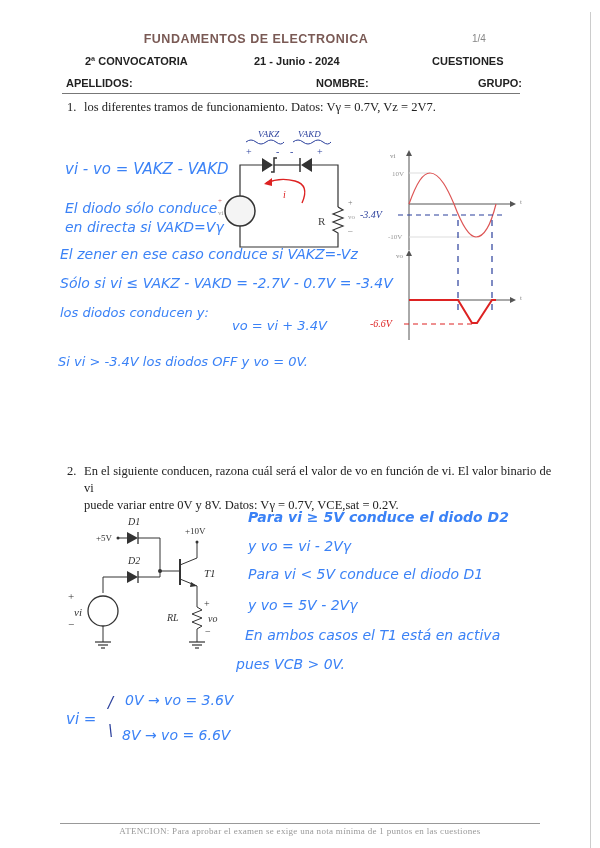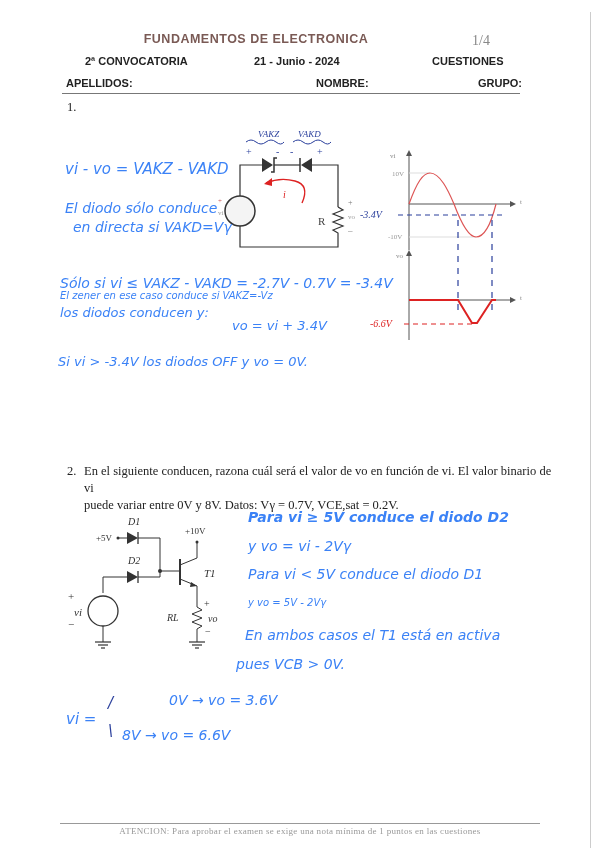--- a/index.html
+++ b/index.html
@@ -1,21 +1,21 @@
 <!DOCTYPE html>
 <html><head>
 <meta charset="utf-8">
 <style>
   html, body { margin:0; padding:0; }
   body { width:600px; height:848px; background:#ffffff; position:relative; overflow:hidden;
          font-family:"Liberation Serif", serif; color:#222; }
   .abs { position:absolute; }
   .hdr { font-family:"Liberation Sans", sans-serif; font-weight:bold; }
   .title { left:0; width:512px; top:32px; text-align:center; font-size:12.5px; color:#7a5a55; letter-spacing:0.5px; }
-  .pagenum { left:460px; top:33px; font-size:14px; color:#888; font-family:Liberation Serif, serif; }
+  .pagenum { left:460px; top:33px; font-size:10px; color:#888; font-family:Liberation Sans, sans-serif; }
   .row2 { top:55px; font-size:11px; color:#222; }
   .row3 { top:77px; font-size:11px; color:#222; }
   .hline { height:1px; background:#777; }
   .q { font-size:12.5px; line-height:17px; color:#222; }
   .q .num { position:absolute; left:-17px; }
   .hand { font-family:"DejaVu Sans", sans-serif; color:#3b82f6; font-style:italic; }
   .footer { left:0; width:600px; top:826px; text-align:center; font-size:9px; color:#999; letter-spacing:0.3px; }
   svg text { font-family:"Liberation Serif", serif; }
 </style>
 </head>
@@ -27,20 +27,21 @@
 <div class="abs hdr row2" style="left:254px;">21 - Junio - 2024</div>
 <div class="abs hdr row2" style="left:432px;">CUESTIONES</div>
 <div class="abs hdr row3" style="left:66px;">APELLIDOS:</div>
 <div class="abs hdr row3" style="left:316px;">NOMBRE:</div>
 <div class="abs hdr row3" style="left:478px;">GRUPO:</div>
 <div class="abs hline" style="left:62px; top:93px; width:458px;"></div>
 <div class="abs" style="left:590px; top:12px; width:1px; height:836px; background:#ccc;"></div>
 
 <div class="abs q" style="left:84px; top:99px; width:470px;">
   <span class="num">1.</span>
+  <div>los diferentes tramos de funcionamiento. Datos: Vγ = 0.7V, Vz = 2V7.</div>
 </div>
 
 <svg class="abs" style="left:210px; top:125px;" width="160" height="125">
 
   <text x="48" y="12" font-size="9" fill="#2a3f9c" font-style="italic">VAKZ</text>
   <text x="88" y="12" font-size="9" fill="#2a3f9c" font-style="italic">VAKD</text>
   <path d="M36,17 q5,-4 10,0 q5,4 10,0 q5,-4 10,0 q5,4 8,0" stroke="#2a3f9c" fill="none" stroke-width="1"></path>
   <path d="M83,17 q5,-4 10,0 q5,4 10,0 q5,-4 10,0 q5,4 8,0" stroke="#2a3f9c" fill="none" stroke-width="1"></path>
   <text x="36" y="30" font-size="10" fill="#2a3f9c">+</text>
   <text x="66" y="30" font-size="10" fill="#2a3f9c">-</text>
@@ -99,22 +100,22 @@
   <polygon points="150,157 150,163 156,160" fill="#555"></polygon>
   <text x="160" y="160" font-size="7" fill="#888">t</text>
 
   <path d="M49,160 L98,160 L112,183 L117,183 L132,160 L136,160" stroke="#d22" fill="none" stroke-width="2"></path>
   <text x="10" y="187" font-size="10" fill="#d22" font-style="italic">-6.6V</text>
   <line x1="44" y1="184" x2="112" y2="184" stroke="#d22" stroke-width="1.2" stroke-dasharray="5,4"></line>
 </svg>
 
 <div class="abs hand" style="left:65px; top:160px; font-size:15px;">vi - vo = VAKZ - VAKD</div>
 <div class="abs hand" style="left:65px; top:200px; font-size:14px;">El diodo sólo conduce</div>
-<div class="abs hand" style="left:65px; top:219px; font-size:14px;margin-left:8px;">en directa si VAKD=Vγ</div>
-<div class="abs hand" style="left:60px; top:246px; font-size:10px;margin-top:44px;">El zener en ese caso conduce si VAKZ=-Vz</div>
+<div class="abs hand" style="left:65px; top:219px; font-size:14px;">en directa si VAKD=Vγ</div>
+<div class="abs hand" style="left:60px; top:246px; font-size:14px;">El zener en ese caso conduce si VAKZ=-Vz</div>
 <div class="abs hand" style="left:60px; top:275px; font-size:14px;">Sólo si vi ≤ VAKZ - VAKD = -2.7V - 0.7V = -3.4V</div>
 <div class="abs hand" style="left:60px; top:305px; font-size:13px;">los diodos conducen y:</div>
 <div class="abs hand" style="left:232px; top:318px; font-size:13px;">vo = vi + 3.4V</div>
 <div class="abs hand" style="left:58px; top:354px; font-size:13px;">Si vi &gt; -3.4V los diodos OFF y vo = 0V.</div>
 
 <div class="abs q" style="left:84px; top:463px; width:470px;">
   <span class="num">2.</span>
   <div>En el siguiente conducen, razona cuál será el valor de vo en función de vi. El valor binario de vi</div>
   <div>puede variar entre 0V y 8V. Datos: Vγ = 0.7V, VCE,sat = 0.2V.</div>
 </div>
@@ -159,24 +160,24 @@
   <text x="8" y="123" font-size="11" fill="#333">−</text>
   <line x1="43" y1="121" x2="43" y2="137" stroke="#333" stroke-width="1"></line>
   <line x1="35" y1="137" x2="51" y2="137" stroke="#333" stroke-width="1.2"></line>
   <line x1="38" y1="140" x2="48" y2="140" stroke="#333" stroke-width="1.2"></line>
   <line x1="41" y1="143" x2="45" y2="143" stroke="#333" stroke-width="1.2"></line>
 </svg>
 
 <div class="abs hand" style="left:248px; top:509px; font-size:14px;font-weight:bold;">Para vi ≥ 5V conduce el diodo D2</div>
 <div class="abs hand" style="left:248px; top:538px; font-size:14px;">y  vo = vi - 2Vγ</div>
 <div class="abs hand" style="left:248px; top:566px; font-size:14px;">Para vi &lt; 5V conduce el diodo D1</div>
-<div class="abs hand" style="left:248px; top:597px; font-size:10px;text-align:center;">y  vo = 5V - 2Vγ</div>
+<div class="abs hand" style="left:248px; top:597px; font-size:14px;text-align:center;">y  vo = 5V - 2Vγ</div>
 <div class="abs hand" style="left:245px; top:627px; font-size:14px;">En ambos casos el T1 está en activa</div>
 <div class="abs hand" style="left:236px; top:656px; font-size:14px;">pues VCB &gt; 0V.</div>
 
 <div class="abs hand" style="left:66px; top:710px; font-size:15px;">vi =</div>
 <div class="abs hand" style="left:108px; top:694px; font-size:15px; color:#2a3f9c;">/</div>
 <div class="abs hand" style="left:108px; top:722px; font-size:15px; color:#2a3f9c;">\</div>
-<div class="abs hand" style="left:125px; top:692px; font-size:14px;margin-left:44px;">0V  →  vo = 3.6V</div>
+<div class="abs hand" style="left:125px; top:692px; font-size:14px;">0V  →  vo = 3.6V</div>
 <div class="abs hand" style="left:122px; top:727px; font-size:14px;">8V  →  vo = 6.6V</div>
 
 <div class="abs hline" style="left:60px; top:823px; width:480px; background:#999;"></div>
 <div class="abs footer">ATENCION: Para aprobar el examen se exige una nota mínima de 1 puntos en las cuestiones</div>
 
 </body></html>

